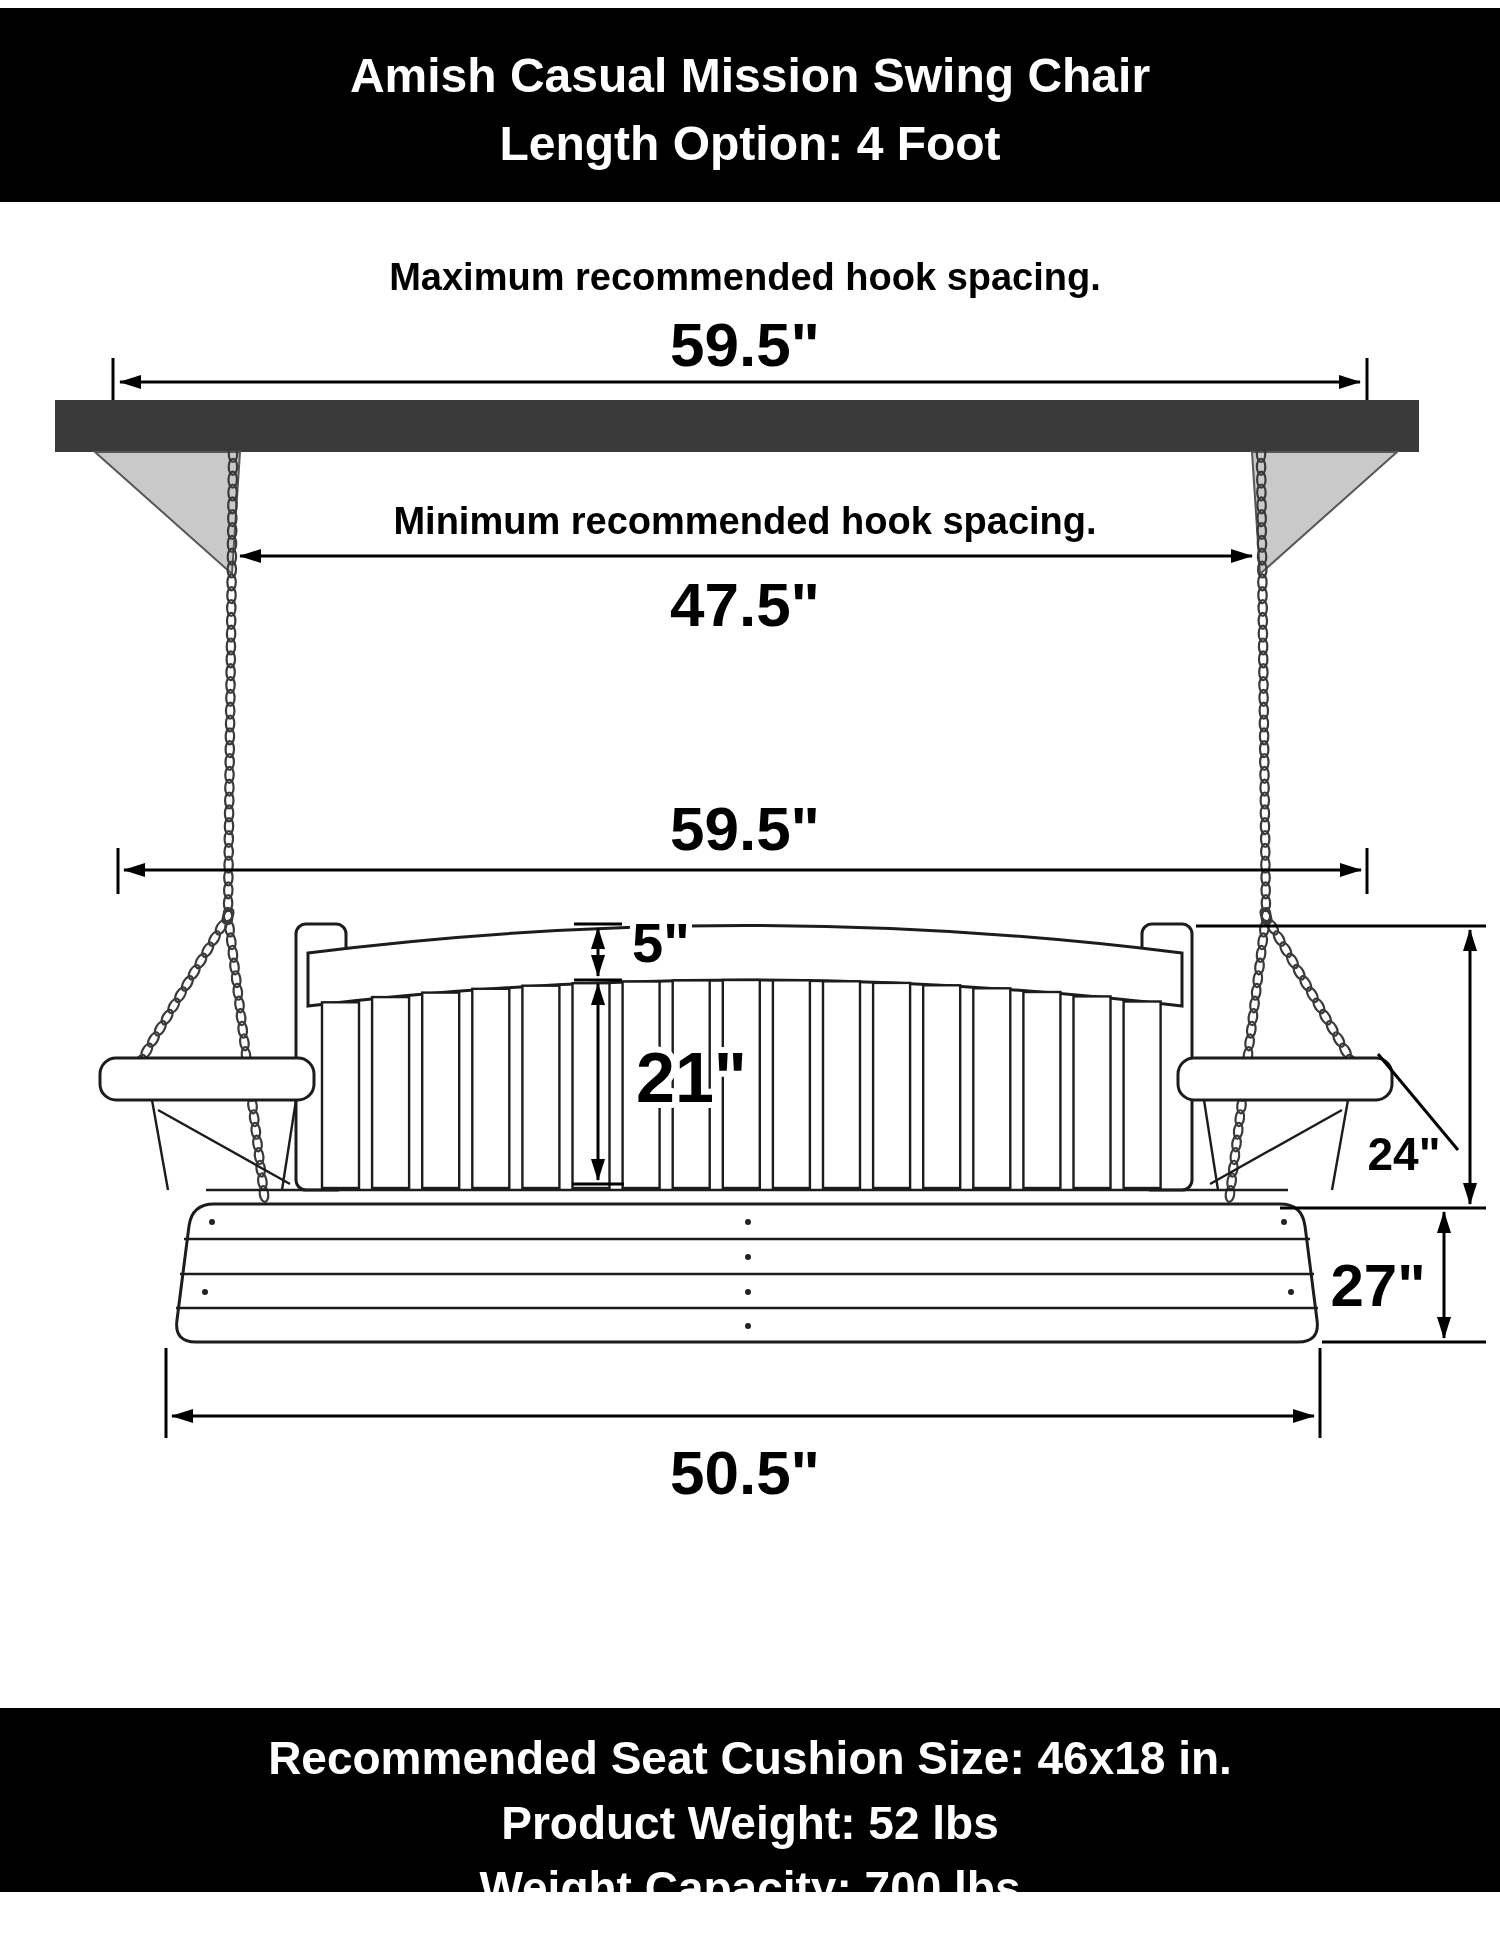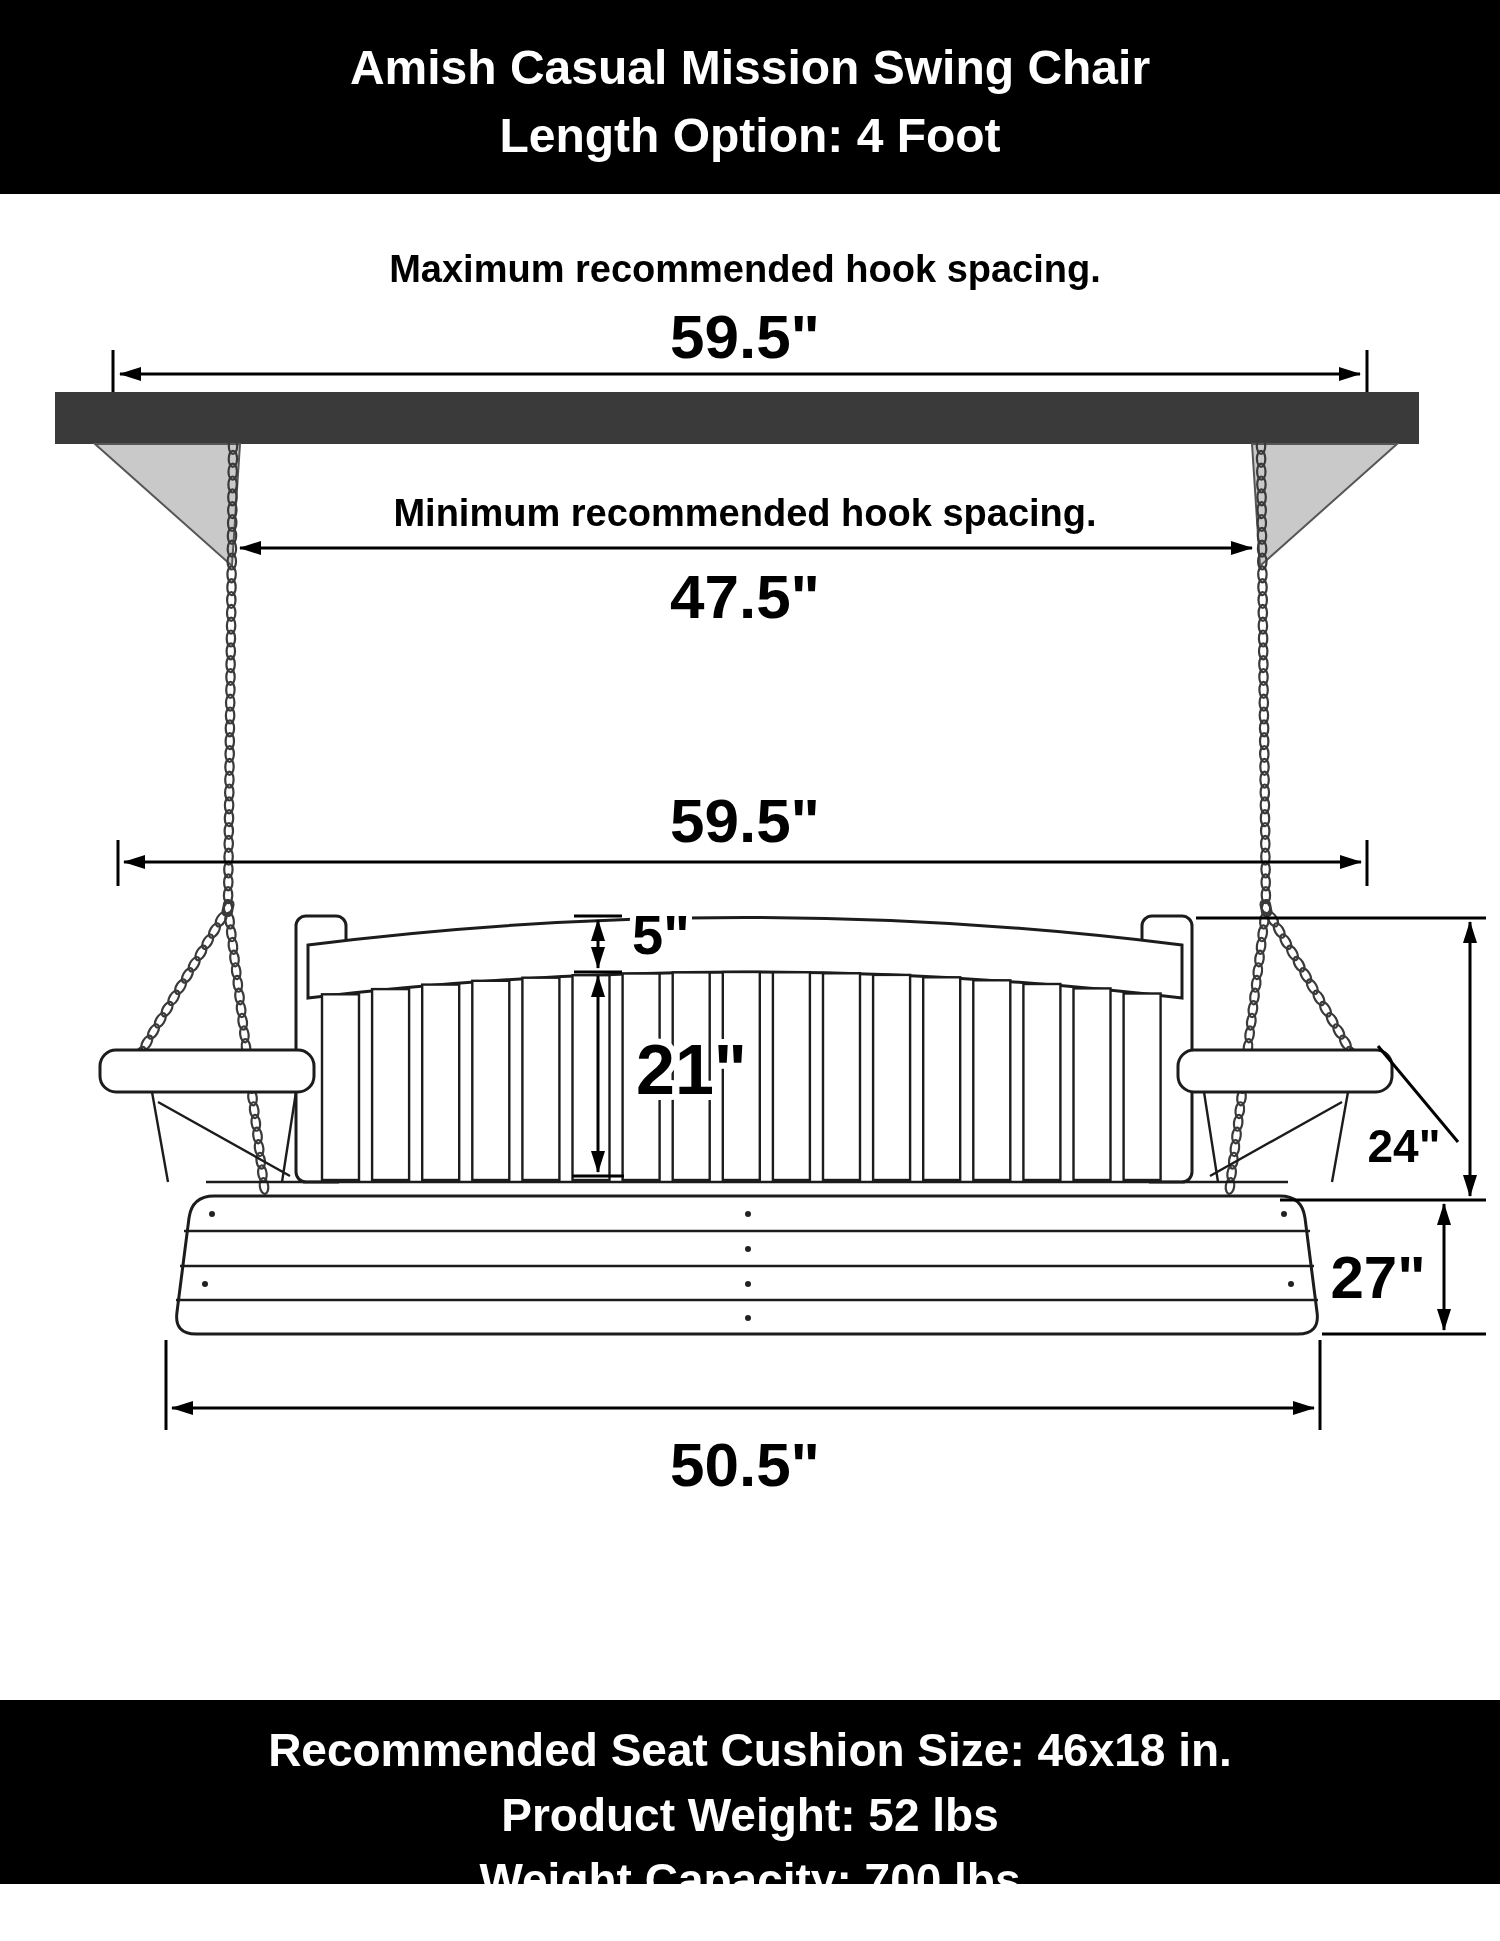--- a/index.html
+++ b/index.html
@@ -1,17 +1,17 @@
 <!DOCTYPE html>
 <html><head>
 <meta charset="utf-8">
 <style>
   html,body{margin:0;padding:0;background:#ffffff;}
   .page{position:relative;width:1500px;height:1884px;background:#ffffff;
-        font-family:"Liberation Sans",sans-serif;overflow:hidden;}
+        font-family:"Liberation Sans",sans-serif;overflow:hidden;margin-top:8px;}
   svg{display:block;width:1500px;height:1941px;}
   text{font-family:"Liberation Sans",sans-serif;font-weight:bold;fill:#000;}
   .w{fill:#ffffff;}
   .t48{font-size:48px;} .t46{font-size:46px;} .t38{font-size:38px;}
   .t62{font-size:62px;} .t70{font-size:70px;} .t56{font-size:56px;} .t60{font-size:60px;}
   .dim{stroke:#000;stroke-width:3;fill:none;}
   .tick{stroke:#000;stroke-width:3;}
   .part{fill:#ffffff;stroke:#1c1c1c;stroke-width:3;}
   .thin{stroke-width:2.4;}
   .ln{stroke:#1c1c1c;stroke-width:2.4;fill:none;}

